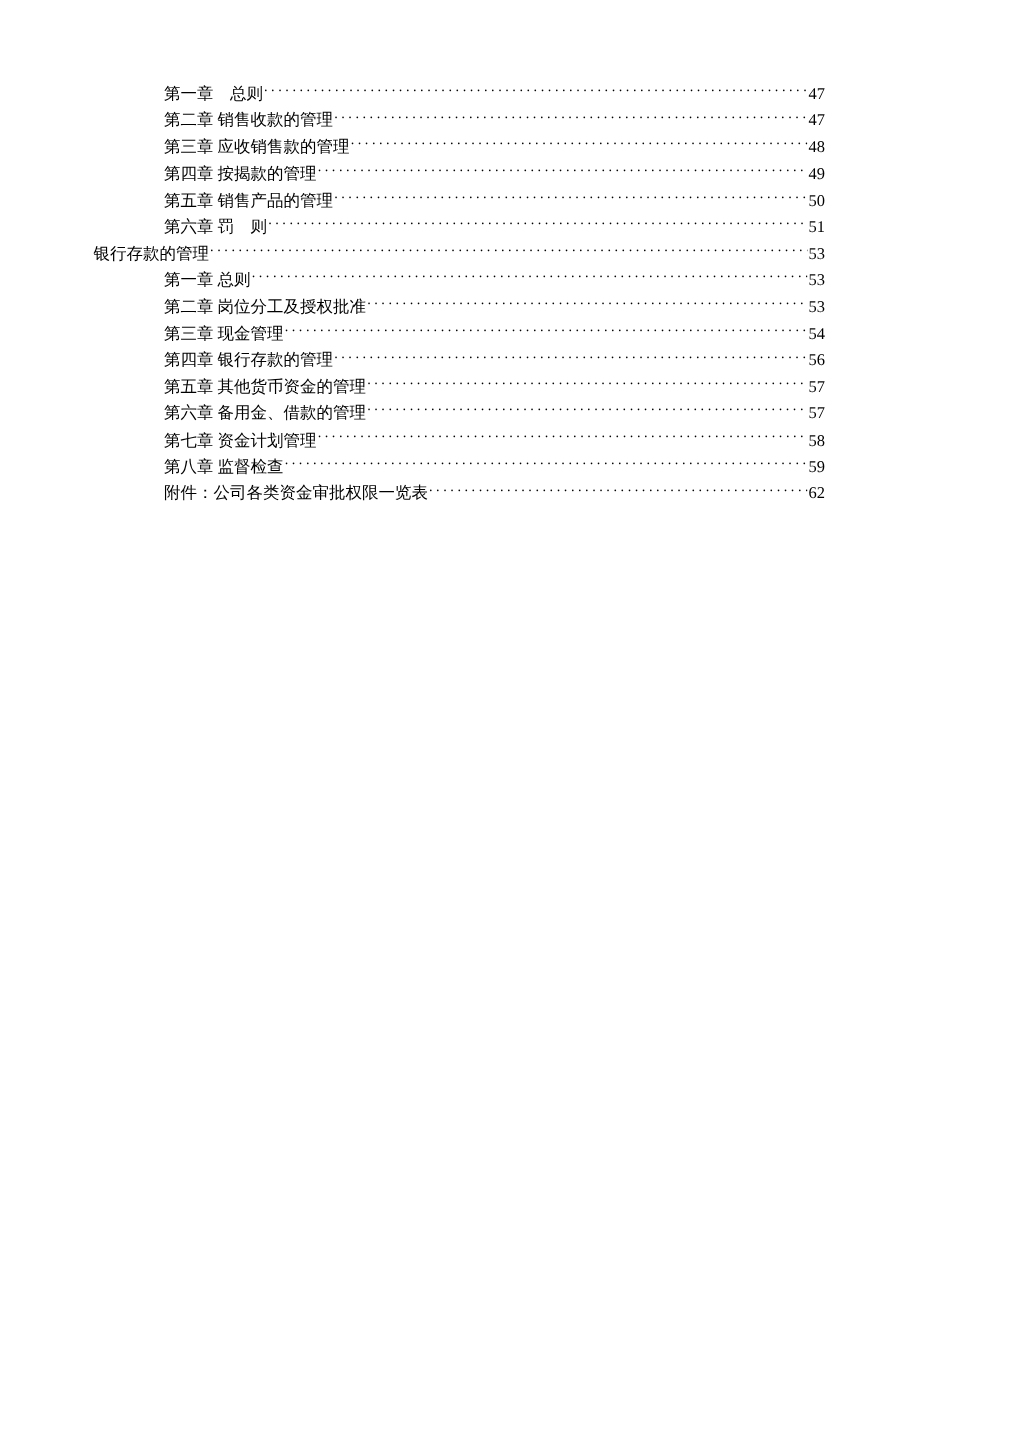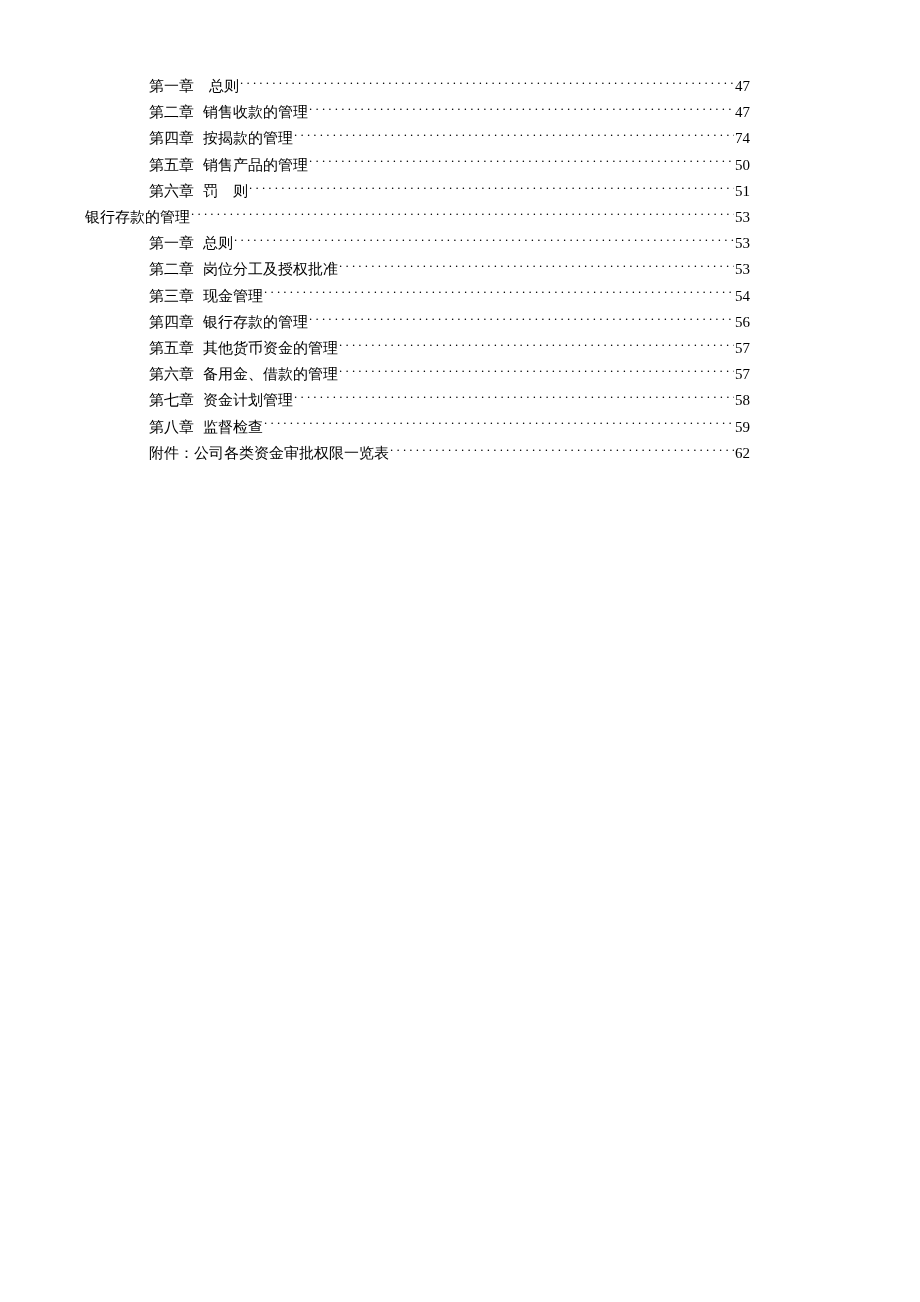--- a/index.html
+++ b/index.html
@@ -17,21 +17,20 @@
     .toc-line {
       display: flex;
       align-items: baseline;
       line-height: 24.2px;
       white-space: nowrap;
     }
     .toc-line.indent-1 { padding-left: 64px; }
     .toc-line.indent-0 { padding-left: 0; }
     .toc-label {
       flex: 0 0 auto;
-      font-family: Liberation Mono, monospace;
     }
     .toc-dots {
       flex: 1 1 auto;
       overflow: hidden;
       position: relative;
       height: 1em;
       margin: 0 1px;
     }
     .toc-dots::after {
       content: "........................................................................................................................................................................................................................";
@@ -55,23 +54,28 @@
       <span class="toc-label">第一章　总则</span>
       <span class="toc-dots"></span>
       <span class="toc-page">47</span>
     </div>
     <div class="toc-line indent-1">
       <span class="toc-label">第二章 销售收款的管理</span>
       <span class="toc-dots"></span>
       <span class="toc-page">47</span>
     </div>
     <div class="toc-line indent-1">
+      <span class="toc-label">第三章 应收销售款的管理</span>
+      <span class="toc-dots"></span>
+      <span class="toc-page">48</span>
+    </div>
+    <div class="toc-line indent-1">
       <span class="toc-label">第四章 按揭款的管理</span>
       <span class="toc-dots"></span>
-      <span class="toc-page">74</span>
+      <span class="toc-page">49</span>
     </div>
     <div class="toc-line indent-1">
       <span class="toc-label">第五章 销售产品的管理</span>
       <span class="toc-dots"></span>
       <span class="toc-page">50</span>
     </div>
     <div class="toc-line indent-1">
       <span class="toc-label">第六章 罚　则</span>
       <span class="toc-dots"></span>
       <span class="toc-page">51</span>

